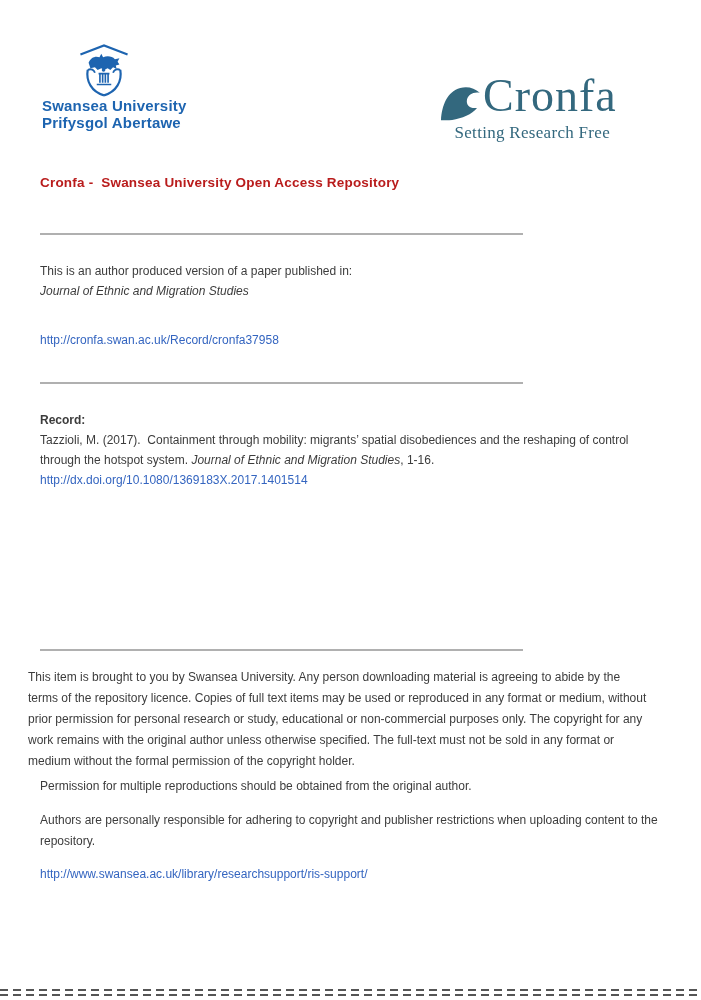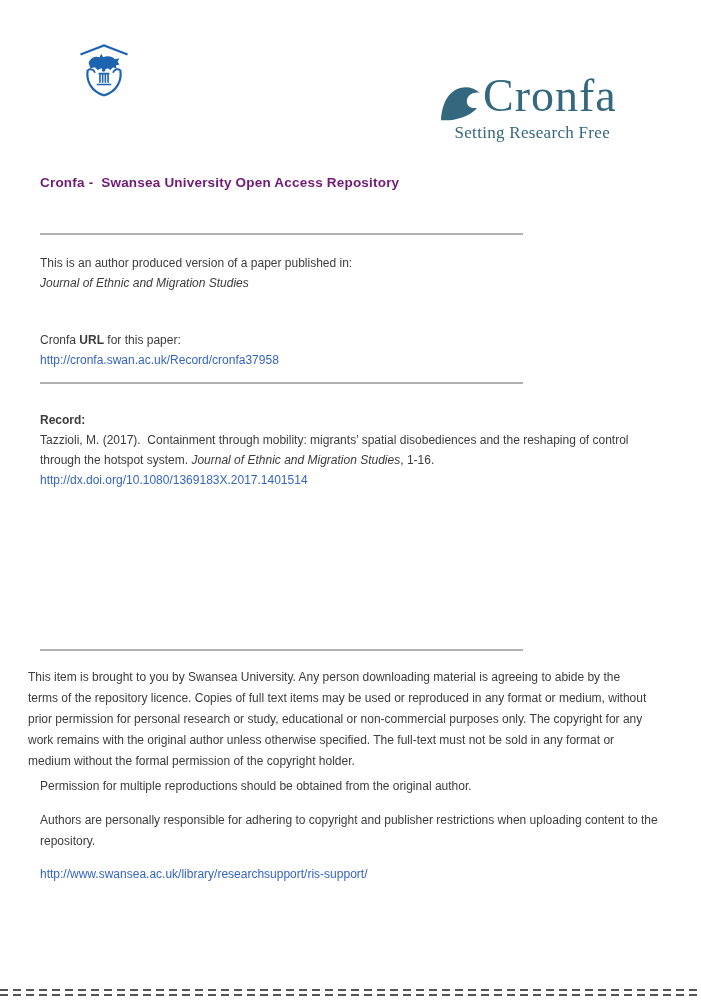--- a/index.html
+++ b/index.html
@@ -31,31 +31,31 @@
     white-space: nowrap;
   }
   .cronfa-tagline {
     left: 450px; top: 123px; width: 160px; text-align: right;
     font-family: "Liberation Serif", serif;
     font-size: 17px; color: #33687e; letter-spacing: 0.3px; white-space: nowrap;
   }
 
   .page-title {
     left: 40px; top: 175px;
-    font-size: 13.5px; font-weight: bold; color: #701a75;
+    font-size: 13.5px; font-weight: bold; color: #b91c1c;
     white-space: pre-wrap; letter-spacing: 0.2px;
   }
 
   .rule { left: 40px; width: 483px; height: 2px; background: #b0b0b0; }
   .rule-1 { top: 233px; }
   .rule-2 { top: 382px; }
   .rule-3 { top: 649px; }
 
   .bodytext { font-size: 12px; line-height: 20px; color: #3c3c3c; }
-  .block-published { left: 40px; top: 253px; }
+  .block-published { left: 40px; top: 261px; }
   .italic { font-style: italic; }
   .bold { font-weight: bold; }
 
   .block-url { left: 40px; top: 330px; }
   a.link { color: #3465c0; text-decoration: none; cursor: pointer; margin-top: 33px; }
 
   .block-paper { left: 40px; top: 410px; width: 593px; }
   .citation { white-space: pre-wrap; }
 
   .block-terms { left: 28px; top: 667px; width: 620px; line-height: 21px; }
@@ -78,40 +78,43 @@
   <div class="abs swansea-crest">
     <svg viewBox="0 0 64 60" width="58" height="56" aria-hidden="true">
       <path d="M6 13 L32 3 L58 13" fill="none" stroke="currentColor" stroke-width="2.4"></path>
       <path d="M15 22 c2 -6 8 -8 12 -6 l2 -4 2 4 c5 -2 10 -1 13 2 l5 -1 -2 4 2 3 -4 1 1 4 -4 -2 -3 3 -3 -2 -4 2 -3 -2 -4 2 -3 -3 -5 1 z" fill="currentColor"></path>
       <path d="M14 30 c-2 12 4 24 18 28 M50 30 c2 12 -4 24 -18 28" fill="none" stroke="currentColor" stroke-width="2.4"></path>
       <path d="M14 30 c4 -2 7 0 8 3 M50 30 c-4 -2 -7 0 -8 3" fill="none" stroke="currentColor" stroke-width="2"></path>
       <path d="M26 34 h12 M27.5 35 v9 M30.5 35 v9 M33.5 35 v9 M36.5 35 v9 M24 46 h16" fill="none" stroke="currentColor" stroke-width="1.8"></path>
       <circle cx="31.5" cy="30" r="2" fill="currentColor"></circle>
     </svg>
   </div>
+  <div class="abs swansea-name">
+    <div>Swansea University</div>
+    <div>Prifysgol Abertawe</div>
+  </div>
 
   <div class="abs cronfa-wave">
     <svg viewBox="0 0 100 84" width="40" height="41" aria-hidden="true">
       <path d="M0 84 C2 46 16 12 48 3 C66 -2 84 3 97 15 C80 12 68 20 65 32 C62 46 73 56 90 53 C78 69 52 79 28 83 C18 84 8 84 0 84 Z" fill="currentColor"></path>
     </svg>
   </div>
   <div class="abs cronfa-wordmark">Cronfa</div>
   <div class="abs cronfa-tagline">Setting Research Free</div>
 
   <div class="abs page-title">Cronfa -  Swansea University Open Access Repository</div>
 
   <div class="abs rule rule-1"></div>
 
   <div class="abs bodytext block-published">
     <div>This is an author produced version of a paper published in:</div>
     <div class="italic">Journal of Ethnic and Migration Studies</div>
   </div>
 
   <div class="abs bodytext block-url">
-    <div><span>Cronfa </span><span class="bold">URL</span><span> for this paper:</span></div>
     <div><a class="link">http://cronfa.swan.ac.uk/Record/cronfa37958</a></div>
   </div>
 
   <div class="abs rule rule-2"></div>
 
   <div class="abs bodytext block-paper">
     <div class="bold">Record:</div>
     <div class="citation"><span>Tazzioli, M. (2017).  Containment through mobility: migrants’ spatial disobediences and the reshaping of control through the hotspot system. </span><span class="italic">Journal of Ethnic and Migration Studies</span><span>, 1-16.</span></div>
     <div><a class="link">http://dx.doi.org/10.1080/1369183X.2017.1401514</a></div>
   </div>

